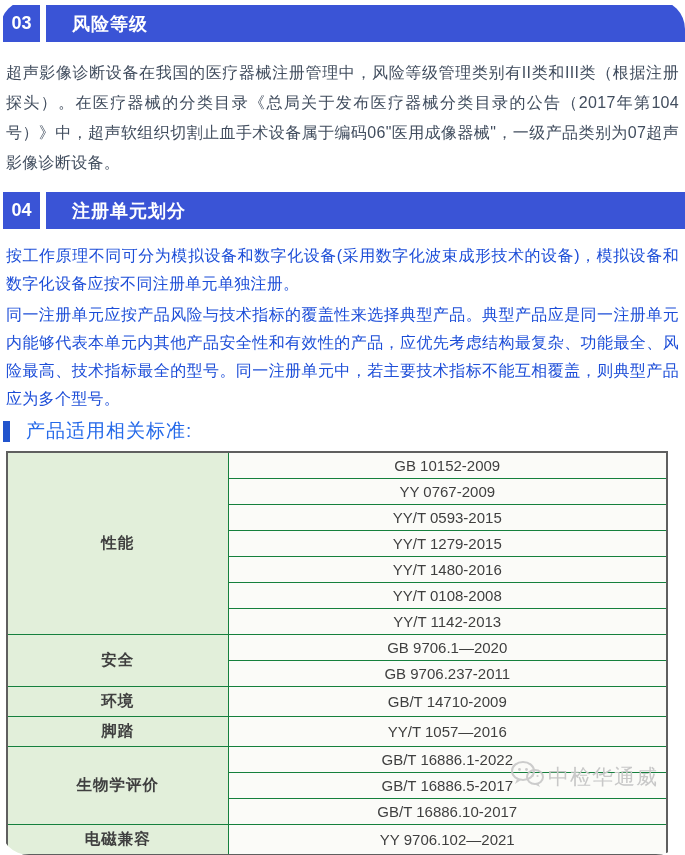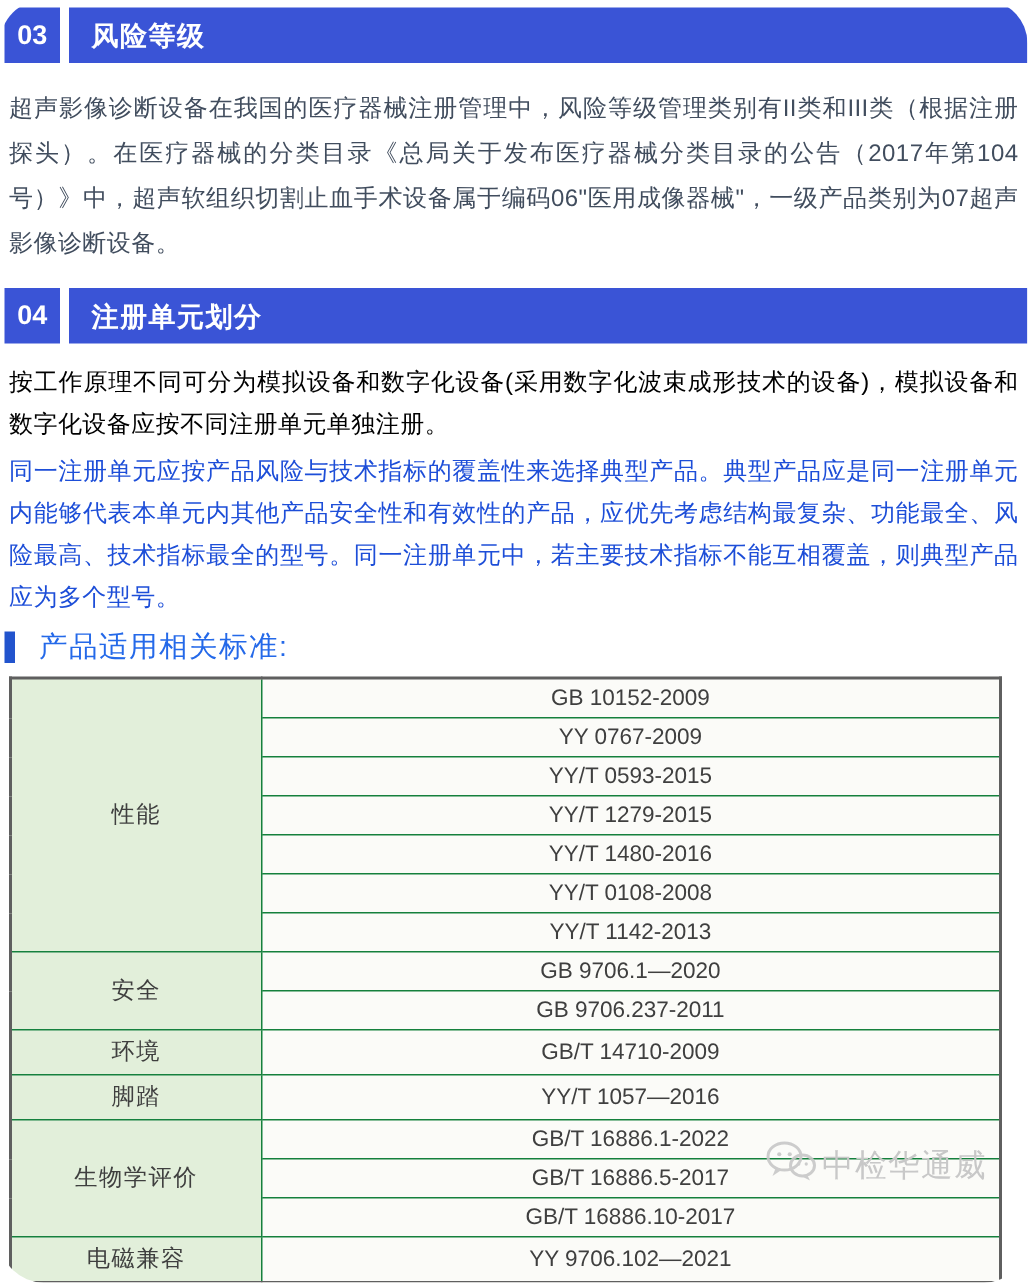--- a/index.html
+++ b/index.html
@@ -20,33 +20,33 @@
   .band-04 { margin-top: 14px; }
   .band-num {
     width: 37px; background: #3a54d6; color: #ffffff;
     font-size: 18px; font-weight: bold;
     display: flex; align-items: center; justify-content: center;
   }
   .band-gap { width: 6px; background: #ffffff; }
   .band-title {
     flex: 1; background: #3a54d6; color: #ffffff;
     font-size: 18px; font-weight: bold; letter-spacing: 1px;
-    display: flex; align-items: center; padding-left: 15px;
+    display: flex; align-items: center; padding-left: 26px;
   }
 
   
   .para {
     margin: 0 6px 0 6px;
     font-size: 16px;
     color: #48505c;
     text-align: justify;
     letter-spacing: 0.3px;
   }
   .para-1 { margin-top: 16px; line-height: 30px; color: #414d5e; }
-  .para-2 { margin-top: 13px; line-height: 28px; color: #000000; }
+  .para-2 { margin-top: 13px; line-height: 28px; color: #1d4ed8; }
   .para-3 { margin-top: 3px;  line-height: 28px; color: #1d4ed8; }
 
   
   .subheading {
     display: flex; align-items: center;
     margin-left: 3px;
     height: 24px;
   }
   .subheading-1 { margin-top: 6px; }
   .subheading .bar {
@@ -68,24 +68,25 @@
   }
   table.standards td {
     border: 1px solid #15803d;
     height: 25px;
     text-align: center;
     vertical-align: middle;
     background: #fbfbf8;
     padding: 4px;
   }
   table.standards td.cat {
-    width: 167px;
+    width: 221px;
     background: #e2efda;
     font-size: 15.5px;
     letter-spacing: 1px;
+    font-weight: bold;
   }
 
   
   .watermark {
     position: absolute;
     top: 760px;
     left: 510px;
     display: flex;
     align-items: center;
     color: #c8c8c8;

